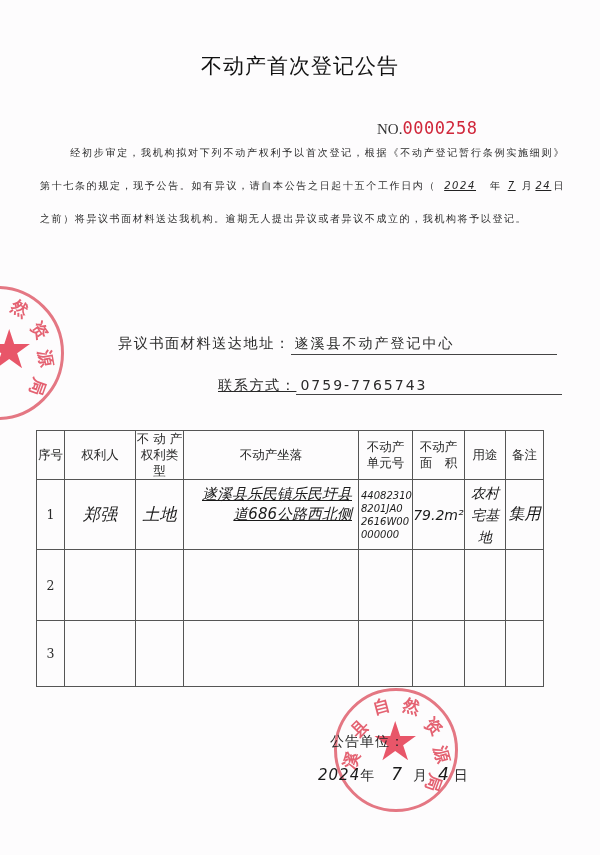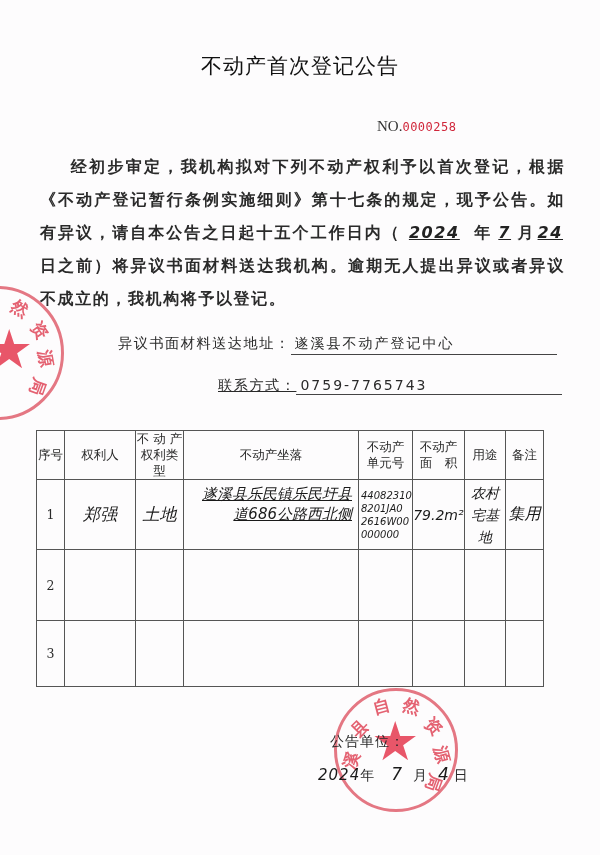--- a/index.html
+++ b/index.html
@@ -11,24 +11,24 @@
     }
     .title {
       position: absolute; left: 0; width: 600px; top: 52px;
       text-align: center; font-family: Liberation Mono, monospace;
       font-size: 21px; letter-spacing: 1px; color: #111;
     }
     .docno {
       position: absolute; left: 377px; top: 118px;
       font-family: "Liberation Serif", serif; font-size: 15px; color: #333;
     }
-    .docno .num { font-family: "DejaVu Sans Mono", monospace; color: #d0263a; font-size: 12px; letter-spacing: 0.5px; }
+    .docno .num { font-family: "DejaVu Sans Mono", monospace; color: #d0263a; font-size: 17px; letter-spacing: 0.5px; }
     .para {
-      position: absolute; left: 40px; top: 150px; width: 525px;
-      font-size: 16px; line-height: 33px; letter-spacing: 1.6px; text-align: justify; font-weight: bold;
+      position: absolute; left: 40px; top: 136px; width: 525px;
+      font-size: 10px; line-height: 33px; letter-spacing: 1.6px; text-align: justify;
     }
     .hw { font-family: "DejaVu Sans", sans-serif; font-style: italic; color: #222; text-decoration: underline; padding: 0 6px; }
     .addr-row { position: absolute; font-size: 14.2px; letter-spacing: 1.5px; }
     .addr-row .val {
       display: inline-block; border-bottom: 1.2px solid #444; padding: 0 4px 1px 4px;
       font-family: "DejaVu Sans", sans-serif; letter-spacing: 2px; font-size: 14px;
     }
     table.grid {
       position: absolute; left: 36px; top: 430px; border-collapse: collapse;
       font-size: 12.5px;

